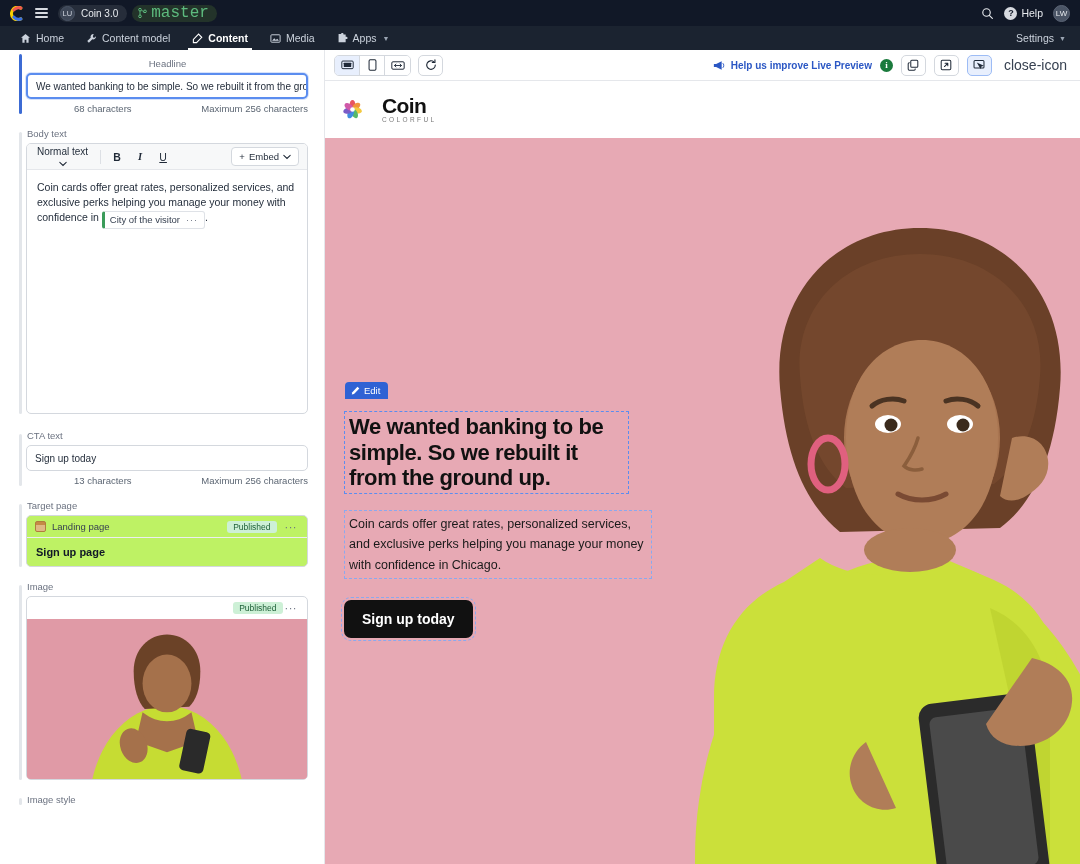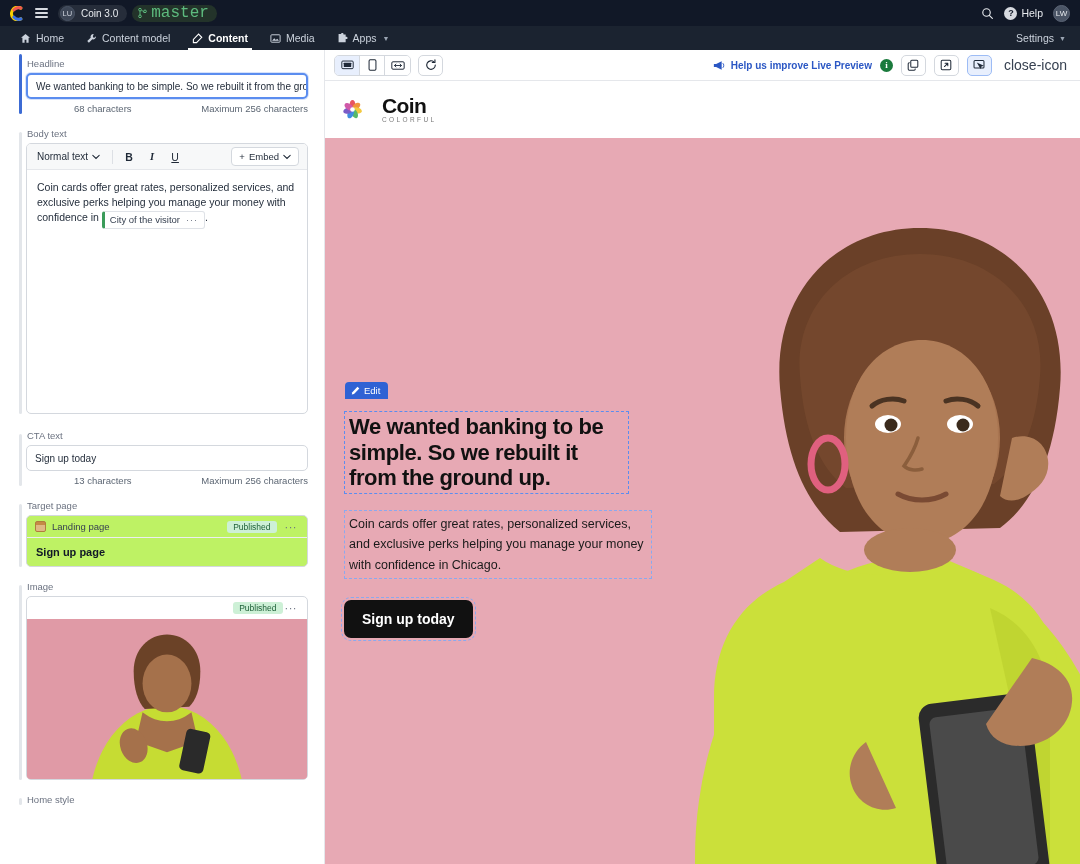--- a/index.html
+++ b/index.html
@@ -108,20 +108,21 @@
 
   
   .rte { border: 1px solid #d4d8de; border-radius: 5px; overflow: hidden; background: #fff; }
   .rte-toolbar {
     height: 26px; background: #f7f8f9; border-bottom: 1px solid #e5e7eb;
     display: flex; align-items: center; padding: 0 8px; gap: 0;
   }
   .rte-select {
     display: flex; align-items: center; gap: 4px; font-size: 10px; color: #1f2937;
     padding: 0 6px 0 2px;
+    flex-direction: column;
   }
   .rte-divider { width: 1px; height: 14px; background: #dde0e5; margin: 0 6px; }
   .rte-btn {
     width: 20px; height: 20px; display: flex; align-items: center; justify-content: center;
     font-size: 10.5px; color: #1f2937; margin-right: 3px;
   }
   .rte-btn.b { font-weight: bold; }
   .rte-btn.i { font-style: italic; font-family: "Liberation Serif", serif; font-weight: bold; }
   .rte-btn.u { text-decoration: underline; }
   .embed-btn {
@@ -316,21 +317,21 @@
         <span class="nav-caret">▼</span>
       </div>
     </div>
   </div>
 
 
   <div class="body-row">
 
     <div class="form-pane">
 
-      <div class="field focused" style="padding-top:8px;">
+      <div class="field focused" style="padding-top:8px;text-align:center;">
         <div class="field-label">Headline</div>
         <div class="text-input focused">We wanted banking to be simple. So we rebuilt it from the ground</div>
         <div class="char-row">
           <span>68 characters</span>
           <span>Maximum 256 characters</span>
         </div>
       </div>
 
       <div class="field barred" style="margin-bottom:16px;">
         <div class="field-label">Body text</div>
@@ -401,21 +402,21 @@
               <ellipse cx="126" cy="66" rx="22" ry="26" fill="#a5714b"></ellipse>
               <path d="M104 92c8 6 14 8 22 8s14-2 22-8l6 26-28 10-28-10z" fill="#a5714b"></path>
               <rect x="140" y="108" width="22" height="38" rx="4" fill="#2a2a2a" transform="rotate(12 151 127)"></rect>
               <ellipse cx="96" cy="122" rx="12" ry="16" fill="#a5714b" transform="rotate(-20 96 122)"></ellipse>
             </svg>
           </div>
         </div>
       </div>
 
       <div class="field barred">
-        <div class="field-label">Home style</div>
+        <div class="field-label">Image style</div>
       </div>
     </div>
 
     <div class="preview-pane">
 
       <div class="preview-toolbar">
         <div class="seg-group">
           <div class="seg-btn active">
             <svg width="13" height="11" viewBox="0 0 16 13">
               <rect x="1" y="1" width="14" height="9.4" rx="1.3" fill="none" stroke="#1f2937" stroke-width="1.2"></rect>

